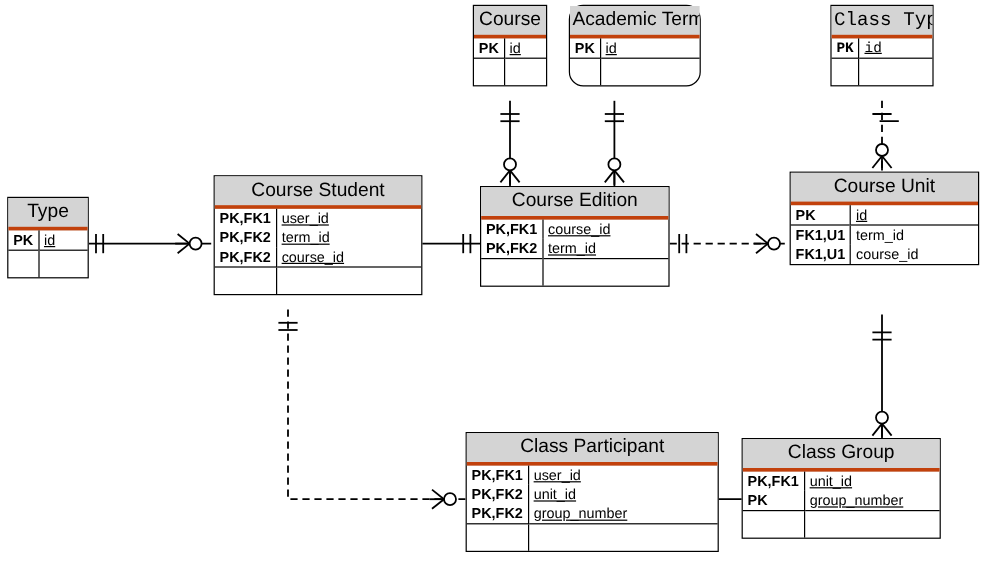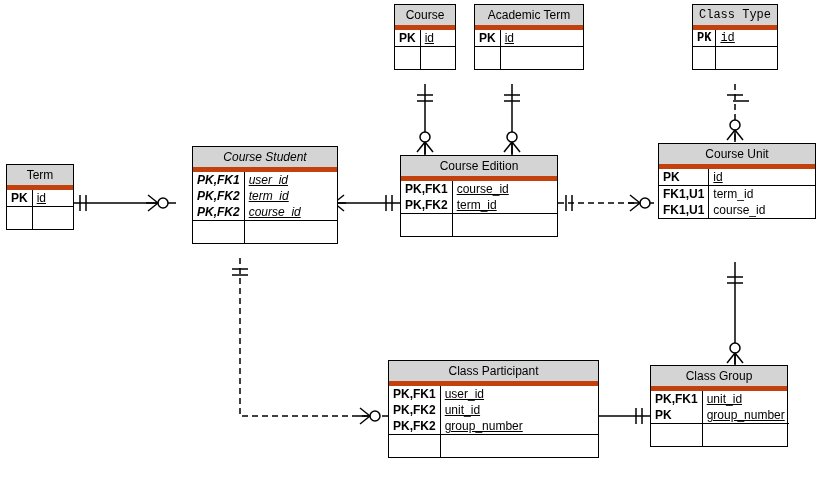--- a/index.html
+++ b/index.html
@@ -16,23 +16,23 @@
     overflow: hidden;
   }
   .entity {
     position: absolute;
     border: 1px solid #000000;
     background: #ffffff;
     box-sizing: border-box;
   }
   .entity .title {
     background: #d4d4d4;
-    border-bottom: 5px solid #c2410c;
+    border-bottom: 3px solid #c2410c;
     text-align: center;
-    font-size: 12px;
+    font-size: 16px;
     padding: 3px 2px 3px 2px;
     color: #000000;
     white-space: nowrap;
     overflow: hidden;
   }
   .entity table {
     border-collapse: collapse;
     width: 100%;
     font-size: 12px;
   }
@@ -167,36 +167,36 @@
       <line x1="232" y1="269" x2="248" y2="269" stroke-width="1.5"></line>
       <line x1="232" y1="275" x2="248" y2="275" stroke-width="1.5"></line>
       <circle class="open" cx="375" cy="416" r="5" stroke-width="1.5"></circle>
       <line x1="370" y1="416" x2="360" y2="408" stroke-width="1.5"></line>
       <line x1="370" y1="416" x2="360" y2="424" stroke-width="1.5"></line>
       <line x1="370" y1="416" x2="358" y2="416" stroke-width="1.5"></line>
     </g>
   </svg>
 
   <div class="entity" style="left:6px; top:164px; width:68px;">
-    <div class="title">Term</div>
-    <table>
-      <tbody>
-          <tr class="sect">
-        <td class="keycol">PK</td>
-        <td class="attrcol">id</td>
-      </tr>
-      <tr class="emptyrow">
-        <td class="keycol"></td>
-        <td class="attrcol plain"></td>
-      </tr>
-    </tbody>
-      </table>
-  </div>
-
-  <div class="entity" style="left:192px; top:146px; width:146px;font-style:italic;">
+    <div class="title">Type</div>
+    <table>
+      <tbody>
+          <tr class="sect">
+        <td class="keycol">PK</td>
+        <td class="attrcol">id</td>
+      </tr>
+      <tr class="emptyrow">
+        <td class="keycol"></td>
+        <td class="attrcol plain"></td>
+      </tr>
+    </tbody>
+      </table>
+  </div>
+
+  <div class="entity" style="left:178px; top:146px; width:174px;">
     <div class="title">Course Student</div>
     <table>
       <tbody>
           <tr>
         <td class="keycol">PK,FK1</td>
         <td class="attrcol">user_id</td>
       </tr>
       <tr>
         <td class="keycol">PK,FK2</td>
         <td class="attrcol">term_id</td>
@@ -222,21 +222,21 @@
         <td class="attrcol">id</td>
       </tr>
       <tr class="emptyrow">
         <td class="keycol"></td>
         <td class="attrcol plain"></td>
       </tr>
     </tbody>
       </table>
   </div>
 
-  <div class="entity" style="left:474px; top:4px; width:110px;">
+  <div class="entity" style="left:474px; top:4px; width:110px;border-radius:12px;">
     <div class="title">Academic Term</div>
     <table>
       <tbody>
           <tr class="sect">
         <td class="keycol">PK</td>
         <td class="attrcol">id</td>
       </tr>
       <tr class="emptyrow">
         <td class="keycol"></td>
         <td class="attrcol plain"></td>
@@ -318,21 +318,21 @@
         <td class="attrcol">group_number</td>
       </tr>
       <tr class="emptyrow">
         <td class="keycol"></td>
         <td class="attrcol plain"></td>
       </tr>
     </tbody>
       </table>
   </div>
 
-  <div class="entity" style="left:650px; top:365px; width:138px;">
+  <div class="entity" style="left:618px; top:365px; width:166px;">
     <div class="title">Class Group</div>
     <table>
       <tbody>
           <tr>
         <td class="keycol">PK,FK1</td>
         <td class="attrcol">unit_id</td>
       </tr>
       <tr class="sect">
         <td class="keycol">PK</td>
         <td class="attrcol">group_number</td>

